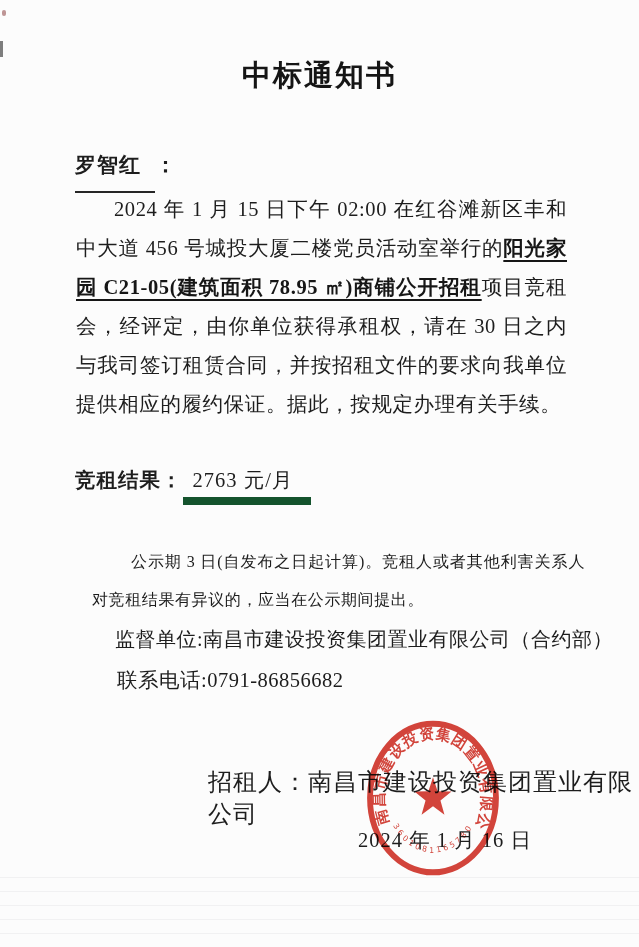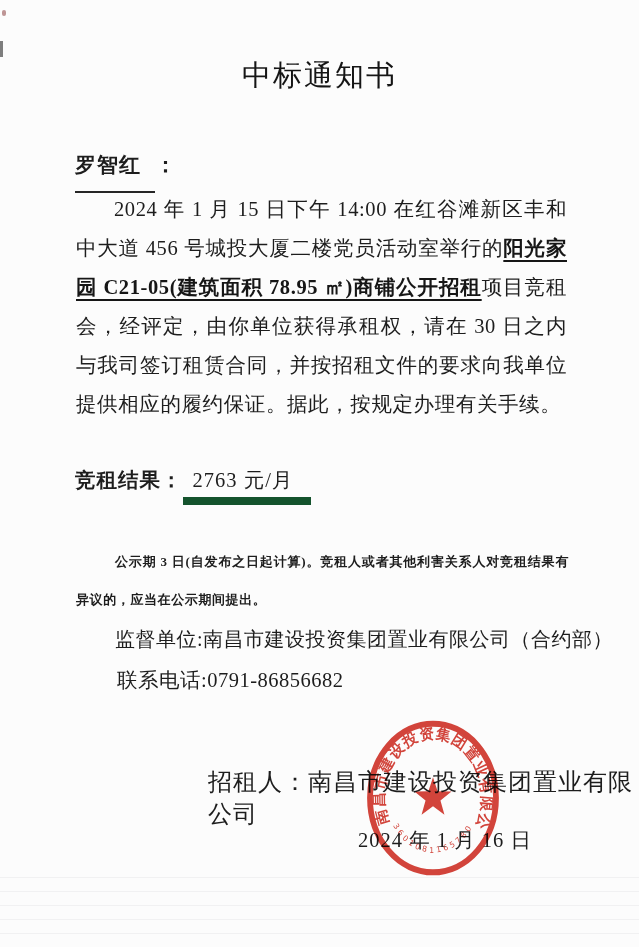--- a/index.html
+++ b/index.html
@@ -9,21 +9,21 @@
     margin:0 auto;
     background:#fcfcfc;
     overflow:hidden;
     font-family:"Liberation Serif","DejaVu Serif",serif;
     color:#1d1d1d;
   }
   .doc-title{
     position:absolute;top:56px;left:0;width:100%;
     text-align:center;
     font-size:29px;letter-spacing:2px;
-    color:#151515;font-weight:400;
+    color:#151515;font-weight:700;
   }
   .salutation{
     position:absolute;left:75px;top:151px;
     font-size:21px;font-weight:bold;letter-spacing:1px;
   }
   .salutation .name{
     border-bottom:2px solid #262626;
     padding-right:14px;padding-bottom:12px;
     display:inline-block;
   }
@@ -45,24 +45,24 @@
     font-size:20.5px;
   }
   .result-line .label{font-weight:bold;letter-spacing:1px;text-align:right;}
   .result-line .value{
     display:inline-block;
     border-bottom:8px solid #14532d;
     padding:0 18px 3px 10px;
     letter-spacing:1px;
   }
   .para2{
-    position:absolute;left:76px;top:543px;width:493px;
-    font-size:13px;line-height:38px;
+    position:absolute;left:92px;top:543px;width:493px;
+    font-size:16px;line-height:38px;
     text-align:justify;text-justify:inter-ideograph;
-    text-indent:39px;letter-spacing:0.6px;font-weight:bold;
+    text-indent:39px;letter-spacing:0.6px;
   }
   .supervisor-line{
     position:absolute;left:115px;top:626px;
     font-size:20px;letter-spacing:0.5px;
   }
   .phone-line{
     position:absolute;left:117px;top:666px;
     font-size:20.5px;letter-spacing:0.5px;text-align:center;
   }
   .lessor-line{
@@ -97,21 +97,21 @@
 
 <div class="page">
 
   <div class="speck-b"></div>
   <div class="speck-a"></div>
 
   <div class="doc-title">中标通知书</div>
 
   <div class="salutation"><span class="name">罗智红</span><span>：</span></div>
 
-  <div class="para1"><span>2024 年 1 月 15 日下午 14:00 在红谷滩新区丰和中大道 456 号城投大厦二楼党员活动室举行的</span><span class="hl">阳光家园 C21-05(建筑面积 78.95 ㎡)商铺公开招租</span><span>项目竞租会，经评定，由你单位获得承租权，请在 30 日之内与我司签订租赁合同，并按招租文件的要求向我单位提供相应的履约保证。据此，按规定办理有关手续。</span></div>
+  <div class="para1"><span>2024 年 1 月 15 日下午 02:00 在红谷滩新区丰和中大道 456 号城投大厦二楼党员活动室举行的</span><span class="hl">阳光家园 C21-05(建筑面积 78.95 ㎡)商铺公开招租</span><span>项目竞租会，经评定，由你单位获得承租权，请在 30 日之内与我司签订租赁合同，并按招租文件的要求向我单位提供相应的履约保证。据此，按规定办理有关手续。</span></div>
 
   <div class="result-line"><span class="label">竞租结果：</span><span class="value">2763 元/月</span></div>
 
   <div class="para2">公示期 3 日(自发布之日起计算)。竞租人或者其他利害关系人对竞租结果有异议的，应当在公示期间提出。</div>
 
   <div class="supervisor-line">监督单位:南昌市建设投资集团置业有限公司（合约部）</div>
 
   <div class="phone-line">联系电话:0791-86856682</div>
 
   <div class="lessor-line">招租人：南昌市建设投资集团置业有限公司</div>

